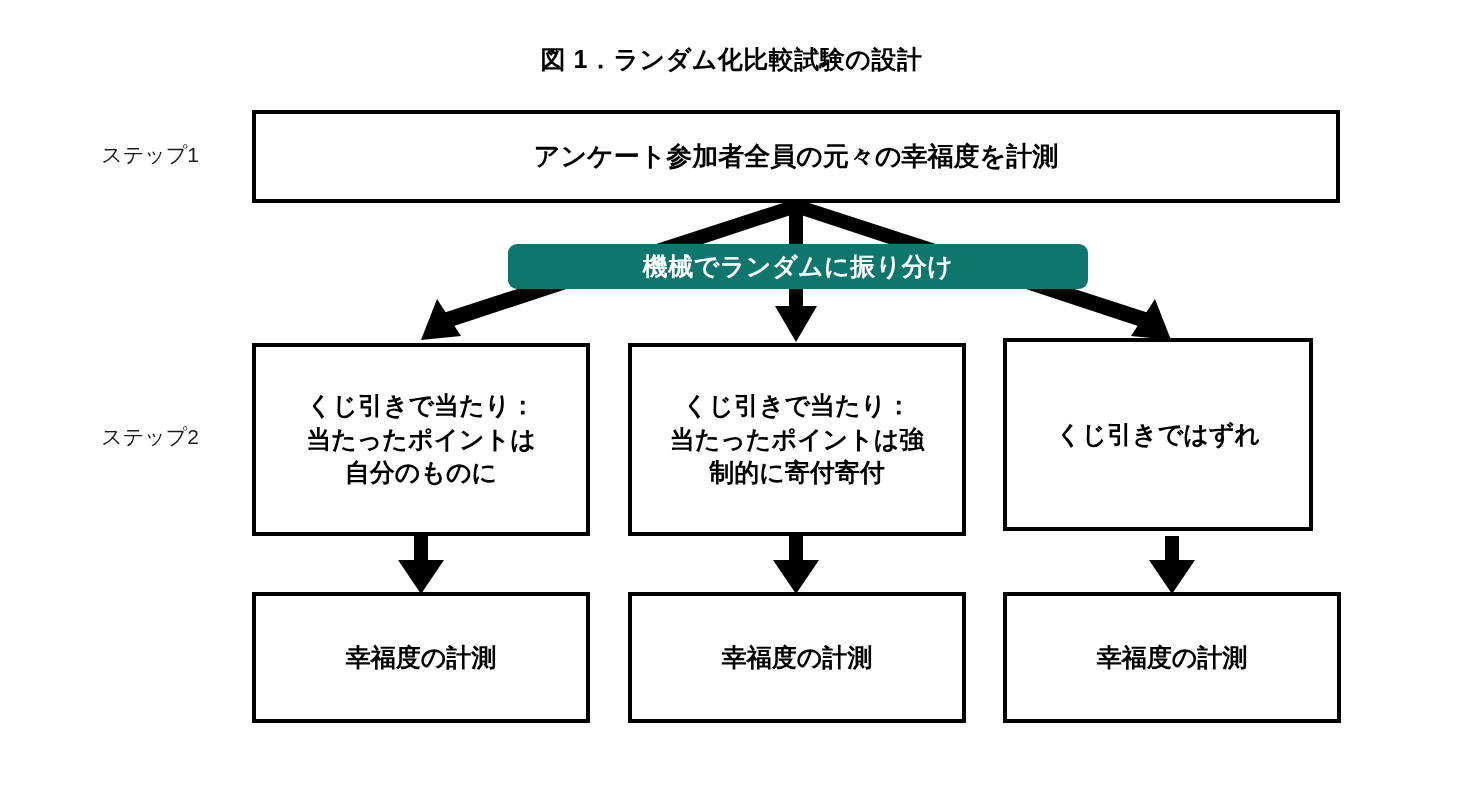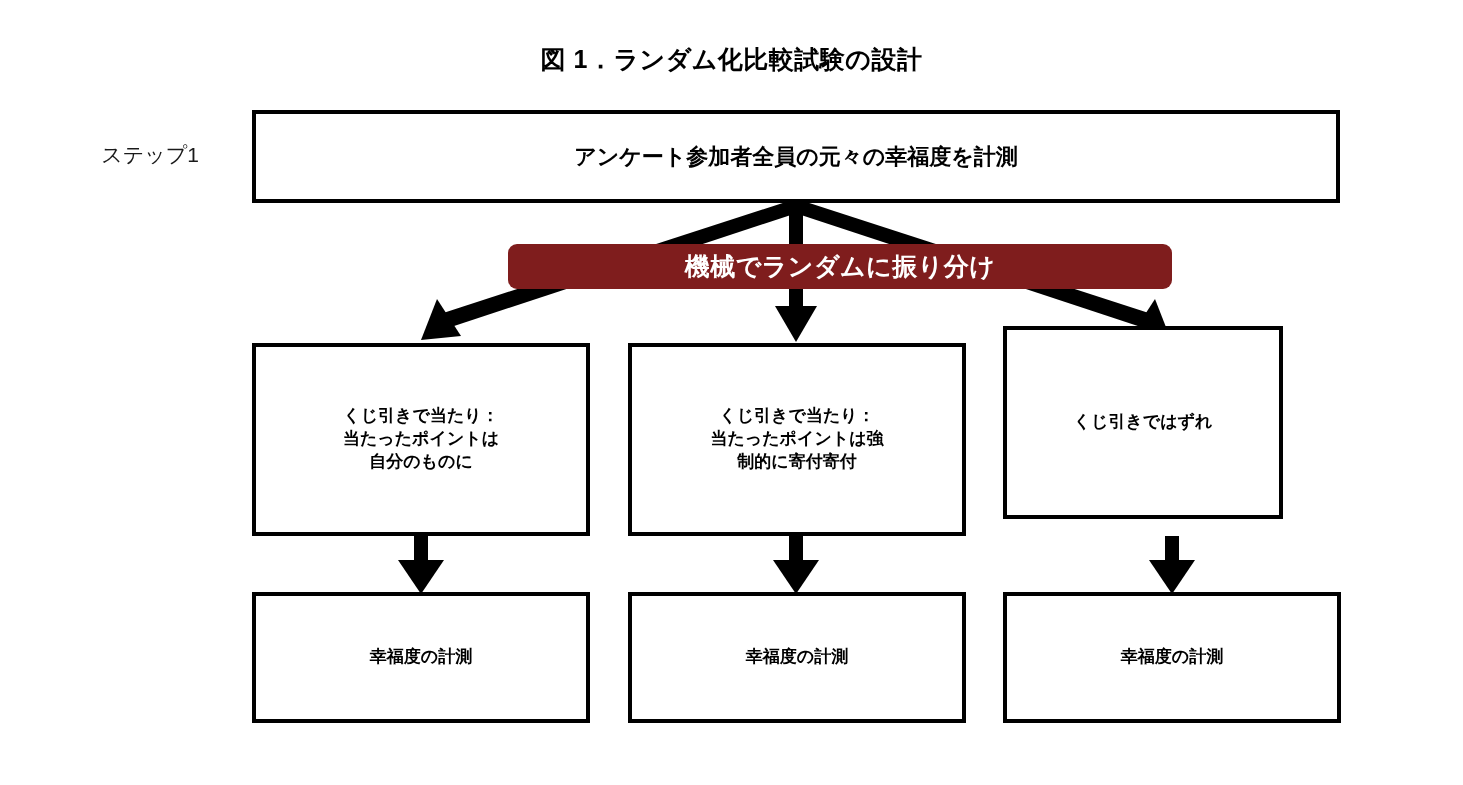--- a/index.html
+++ b/index.html
@@ -60,55 +60,55 @@
     box-sizing: border-box;
     background: #ffffff;
     border: 4px solid #000000;
     display: flex;
     align-items: center;
     justify-content: center;
     text-align: center;
     z-index: 3;
   }
   .box-text {
-    font-size: 17px;
+    font-size: 25px;
     font-weight: bold;
     line-height: 1.34;
     color: #000000;
     white-space: pre-line;
     padding: 0 8px;
   }
 
   
   #box-step1 {
     left: 252px;
     top: 110px;
     width: 1088px;
     height: 93px;
   }
-  #box-step1 .box-text { font-size: 22px; }
+  #box-step1 .box-text { font-size: 26px; }
 
   
   #box-step2-own      { left: 252px;  top: 343px; width: 338px; height: 193px; }
   #box-step2-donate   { left: 628px;  top: 343px; width: 338px; height: 193px; }
-  #box-step2-lose     { left: 1003px; top: 326px; width: 280px; height: 193px; align-items: center; }
+  #box-step2-lose     { left: 1003px; top: 338px; width: 310px; height: 193px; align-items: center; }
 
   
   #box-step3-a { left: 252px;  top: 592px; width: 338px; height: 131px; }
   #box-step3-b { left: 628px;  top: 592px; width: 338px; height: 131px; }
   #box-step3-c { left: 1003px; top: 592px; width: 338px; height: 131px; }
 
   
   #randomize-banner {
     position: absolute;
     left: 508px;
     top: 244px;
-    width: 664px;
+    width: 580px;
     height: 45px;
-    background: #7f1d1d;
+    background: #0f766e;
     border-radius: 9px;
     display: flex;
     align-items: center;
     justify-content: center;
     z-index: 5;
   }
   #randomize-banner .banner-text {
     color: #ffffff;
     font-size: 25px;
     font-weight: bold;
@@ -128,20 +128,21 @@
   }
 </style>
 </head>
 <body>
 
 <div id="figure-root">
 
   <div class="fig-title">図 1．ランダム化比較試験の設計</div>
 
   <div class="step-label step-label-1">ステップ1</div>
+  <div class="step-label step-label-2">ステップ2</div>
 
   <svg id="arrow-layer" viewBox="0 0 1463 785" width="1463" height="785">
 
     <g fill="#000000" stroke="none">
       <rect x="789" y="202" width="14" height="124"></rect>
       <polygon points="796,342 775,306 817,306"></polygon>
     </g>
 
     <g fill="#000000" stroke="none">
       <polygon points="792,200 800,212 442,330 434,316"></polygon>

